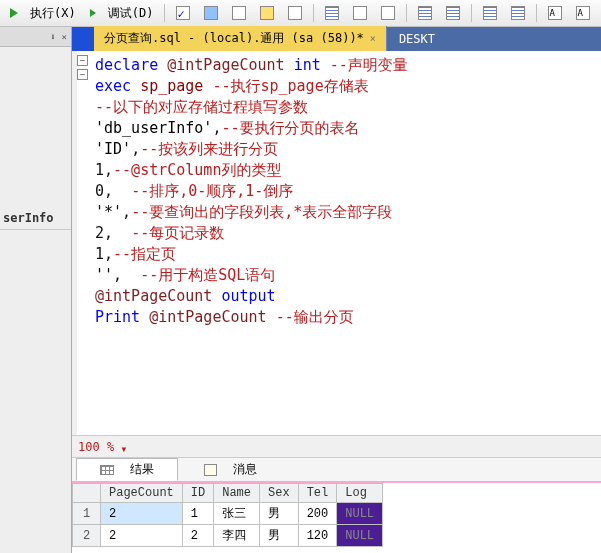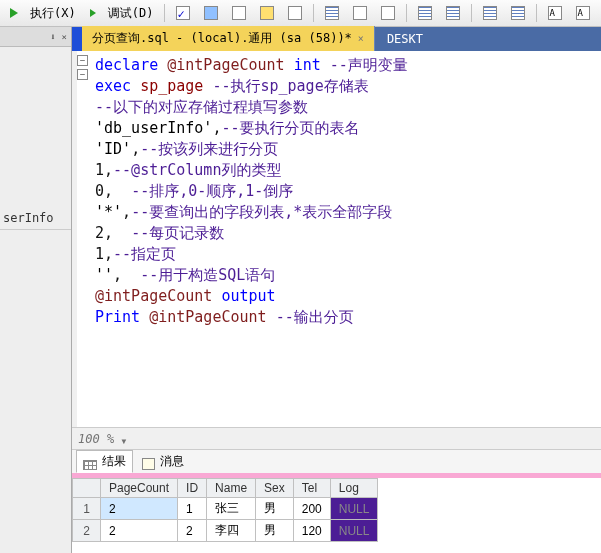--- a/index.html
+++ b/index.html
@@ -17,48 +17,48 @@
   .ico-lines { background: repeating-linear-gradient(#6080c0 0 1px, #fff 1px 3px); }
   
   .left-panel { position: absolute; left: 0; top: 27px; bottom: 0; width: 72px; background: #eee; border-right: 1px solid #aaa; }
   .lp-head { height: 20px; background: #ddd; border-bottom: 1px solid #bbb; display: flex; justify-content: flex-end; align-items: center; padding-right: 2px; gap: 2px; }
   .pin { font-size: 9px; color: #555; cursor: pointer; padding: 0 2px; }
   .lp-cell { padding: 4px 3px; border-bottom: 1px solid #ccc; color: #333; }
   .lp-cell:last-child { margin-top: 160px; }
 
   .main { position: absolute; left: 72px; top: 27px; right: 0; bottom: 0; display: flex; flex-direction: column; background: #fff; }
   
-  .tabs { display: flex; background: #1d4ed8; height: 24px; align-items: flex-end; padding-left: 10px; }
+  .tabs { display: flex; background: #1d4ed8; height: 24px; align-items: flex-end; padding-left: 22px; }
   .tab { padding: 4px 10px; font-size: 12px; background: #4a6ba5; color: #fff; border-right: 1px solid #6985b8; cursor: pointer; display: flex; align-items: center; gap: 6px; }
   .tab.active { background: #f4d35a; color: #000; }
   .tab-x { font-size: 10px; color: #777; cursor: pointer; }
   .tab-tail { flex: 1; background: #4a6ba5; color: #fff; align-self: stretch; display: flex; align-items: center; padding-left: 12px; }
 
   .editor { flex: 1; background: #fff; overflow: hidden; font-family: Consolas, monospace; font-size: 15px; padding: 4px 0 4px 2px; border-left: 5px solid #f0f0f0; position: relative; }
   .gutter { width: 14px; position: absolute; left: 0; top: 4px; bottom: 0; }
   .minus { width: 11px; height: 11px; border: 1px solid #888; color: #555; font-size: 9px; line-height: 9px; text-align: center; background: #fff; margin-bottom: 3px; }
   .code { margin-left: 16px; white-space: pre; line-height: 21px; }
   .k-blue { color: #0000ff; }
   .k-teal { color: #7f1d1d; }
-  .k-green { color: #4c1d95; }
+  .k-green { color: #b91c1c; }
   .k-red { color: #000000; }
   .k-black { color: #111; }
   .k-redf { color: #8b0000; }
 
   .zoom-bar { height: 22px; border-top: 1px solid #ccc; display: flex; align-items: center; padding: 0 6px; background: #f0f0f0; }
-  .zoom-bar span { color: #737373; font-style: italic; }
+  .zoom-bar span { color: #b91c1c; }
   .zdrop { width: 10px; height: 10px; margin-left: 6px; }
 
   .res-tabs { display: flex; height: 24px; background: #f5f5f5; border-top: 1px solid #ccc; align-items: center; padding-left: 4px; gap: 2px; }
-  .rtab { display: flex; align-items: flex-end; gap: 5px; padding: 2px 6px; border: 1px solid transparent; cursor: pointer; }
+  .rtab { display: flex; align-items: center; gap: 16px; padding: 2px 23px; border: 1px solid transparent; cursor: pointer; }
   .rtab.active { border-color: #bbb; background: #fff; border-bottom-color: #fff; }
   .ico-grid { display: inline-block; width: 14px; height: 10px; background: linear-gradient(#fff, #fff); border: 1px solid #888; background-image: linear-gradient(90deg,#888 1px,transparent 1px),linear-gradient(#888 1px,transparent 1px); background-size: 4px 4px; }
   .ico-msg { display: inline-block; width: 13px; height: 12px; border: 1px solid #888; background: #fffde8; }
 
-  .grid { flex: 0 0 auto; height: 80px; background: #fff; overflow: auto; border-top: 5px solid #f9a8d4; font-family: Liberation Sans, sans-serif; }
+  .grid { flex: 0 0 auto; height: 72px; background: #fff; overflow: auto; border-top: 2px solid #f9a8d4; font-family: Liberation Mono, monospace; }
   table { border-collapse: collapse; }
   th, td { border: 1px solid #c0c0c0; padding: 2px 8px; font-size: 12px; text-align: left; background: #fff; }
   th { background: #eef0f2; font-weight: normal; color: #333; }
   td.rowhdr { background: #eef0f2; color: #555; text-align: center; width: 28px; }
   td.null { background: #4c1d95; color: #888; }
   td.sel { background: #d0e8ff; }
 </style>
 </head>
 <body>
 
@@ -118,21 +118,21 @@
   <div class="tb-btn">
       <span class="ico ico-box" style="font-size:9px;line-height:12px;">A</span>
     </div>
 </div>
 
 <div class="left-panel">
   <div class="lp-head">
     <span class="pin">⬇</span>
     <span class="pin">×</span>
   </div>
-  <div class="lp-cell" style="">serInfo</div>
+  <div class="lp-cell" style="font-weight:bold;">serInfo</div>
 
 </div>
 
 <div class="main">
   <div class="tabs">
     <div class="tab active">
         <span>分页查询.sql - (local).通用 (sa (58))*</span>
         <span class="tab-x">×</span>
       </div>
     <div class="tab-tail">DESKT</div>

